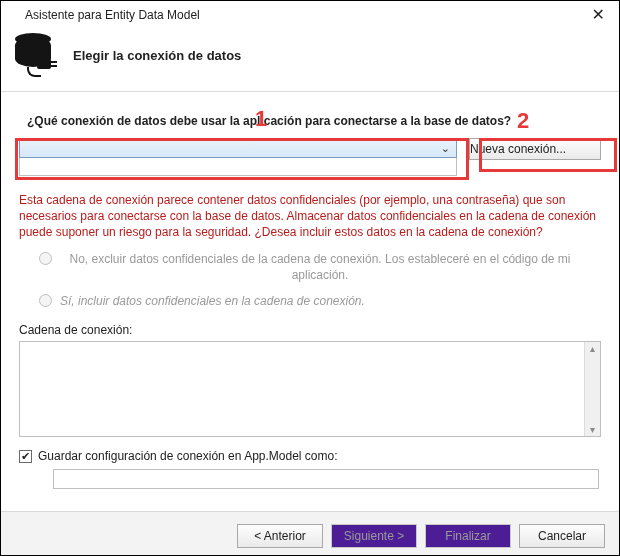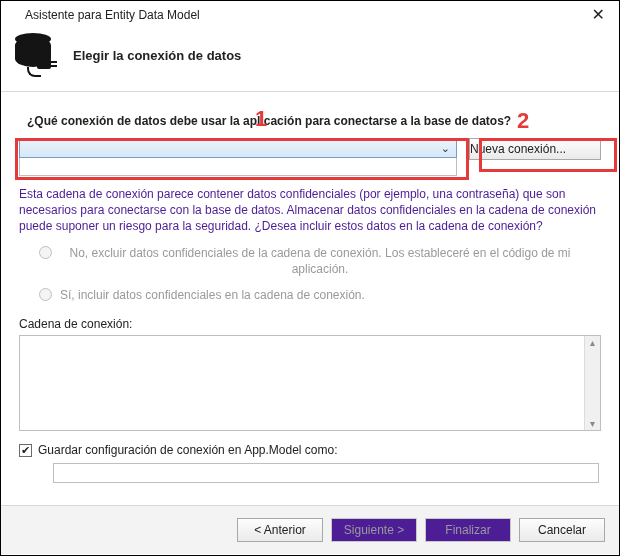--- a/index.html
+++ b/index.html
@@ -128,24 +128,24 @@
   .hl2 { left: 478px; top: 46px; width: 138px; height: 34px; }
   .callout {
     position: absolute;
     font-size: 22px;
     font-weight: 700;
     color: #e63939;
   }
   .c1 { left: 254px; top: 14px; }
   .c2 { left: 516px; top: 16px; }
   .disabled-text {
-    color: #4c1d95;
+    color: #b91c1c;
     font-size: 12px;
     line-height: 1.35;
-    margin-top: 10px;
+    margin-top: 16px;
   }
   .radio-row {
     display: flex;
     gap: 8px;
     margin-top: 10px;
     align-items: flex-start;
   }
   .radio-circle {
     width: 13px; height: 13px;
     border: 1px solid #bfbfbf;
@@ -259,21 +259,21 @@
     <div class="new-conn-btn">Nueva conexión...</div>
   </div>
 
   <div class="disabled-text">Esta cadena de conexión parece contener datos confidenciales (por ejemplo, una contraseña) que son necesarios para conectarse con la base de datos. Almacenar datos confidenciales en la cadena de conexión puede suponer un riesgo para la seguridad. ¿Desea incluir estos datos en la cadena de conexión?</div>
 
   <div class="radio-row" style="margin-left:20px;">
     <div class="radio-circle"></div>
     <div class="radio-label">No, excluir datos confidenciales de la cadena de conexión. Los estableceré en el código de mi aplicación.</div>
   </div>
 
-  <div class="radio-row" style="margin-left:20px;">
+  <div class="radio-row" style="margin-left:20px;font-style:italic;">
     <div class="radio-circle"></div>
     <div class="radio-label">Sí, incluir datos confidenciales en la cadena de conexión.</div>
   </div>
 
   <div class="field-label">Cadena de conexión:</div>
   <div class="conn-string-box">
     <div class="scrollbar">
       <span class="arrow">▴</span>
       <span class="arrow">▾</span>
     </div>

